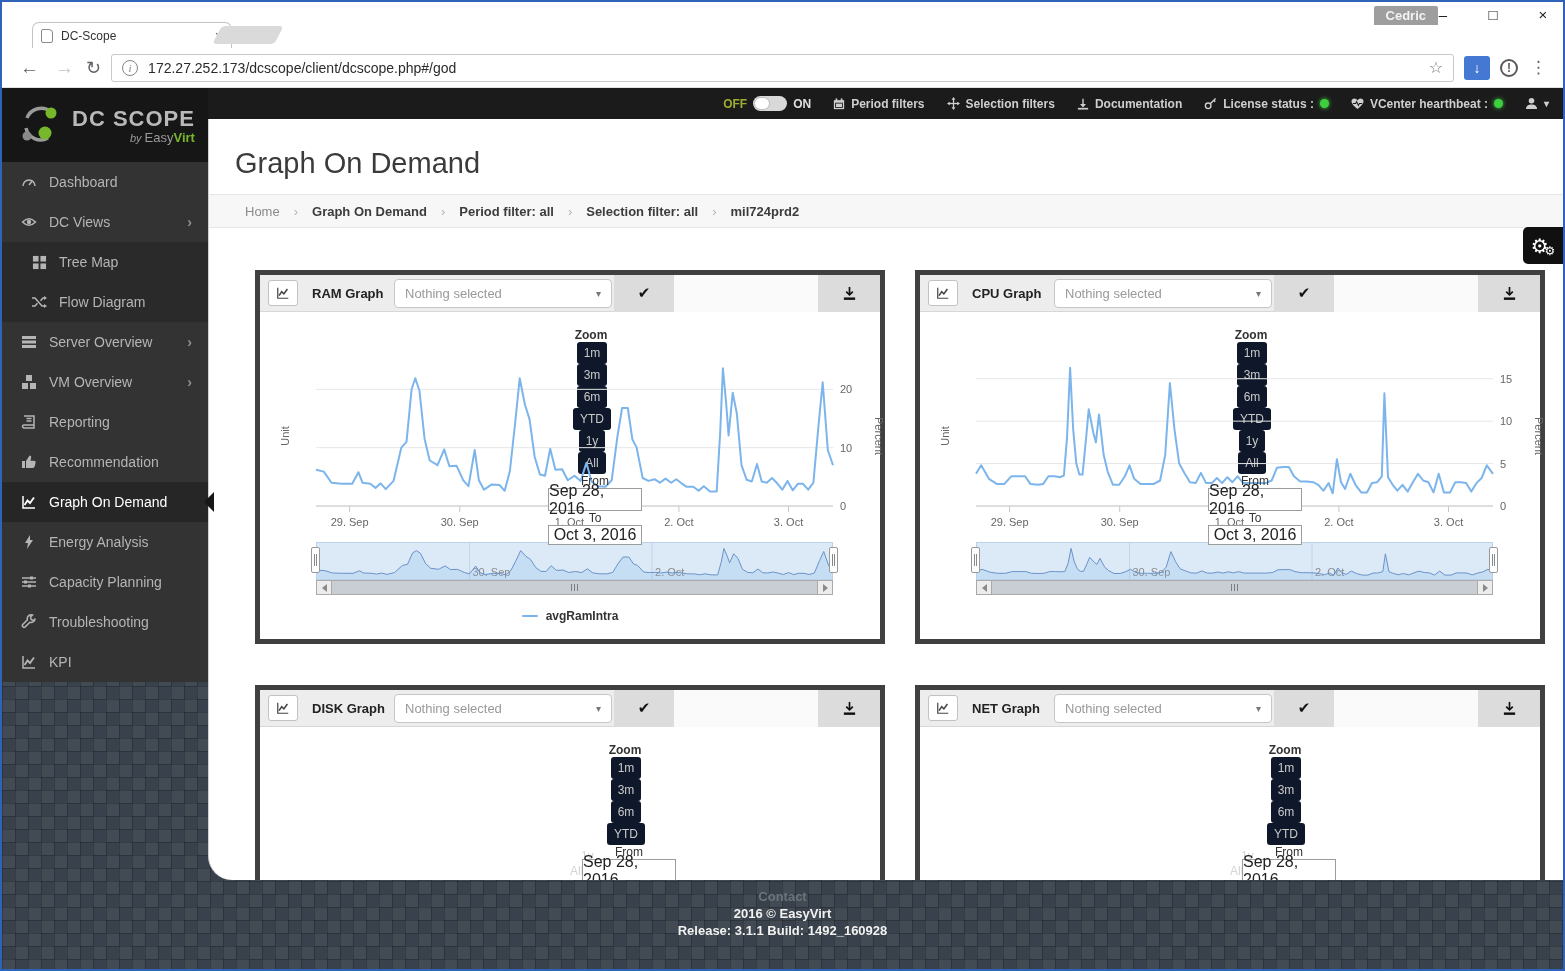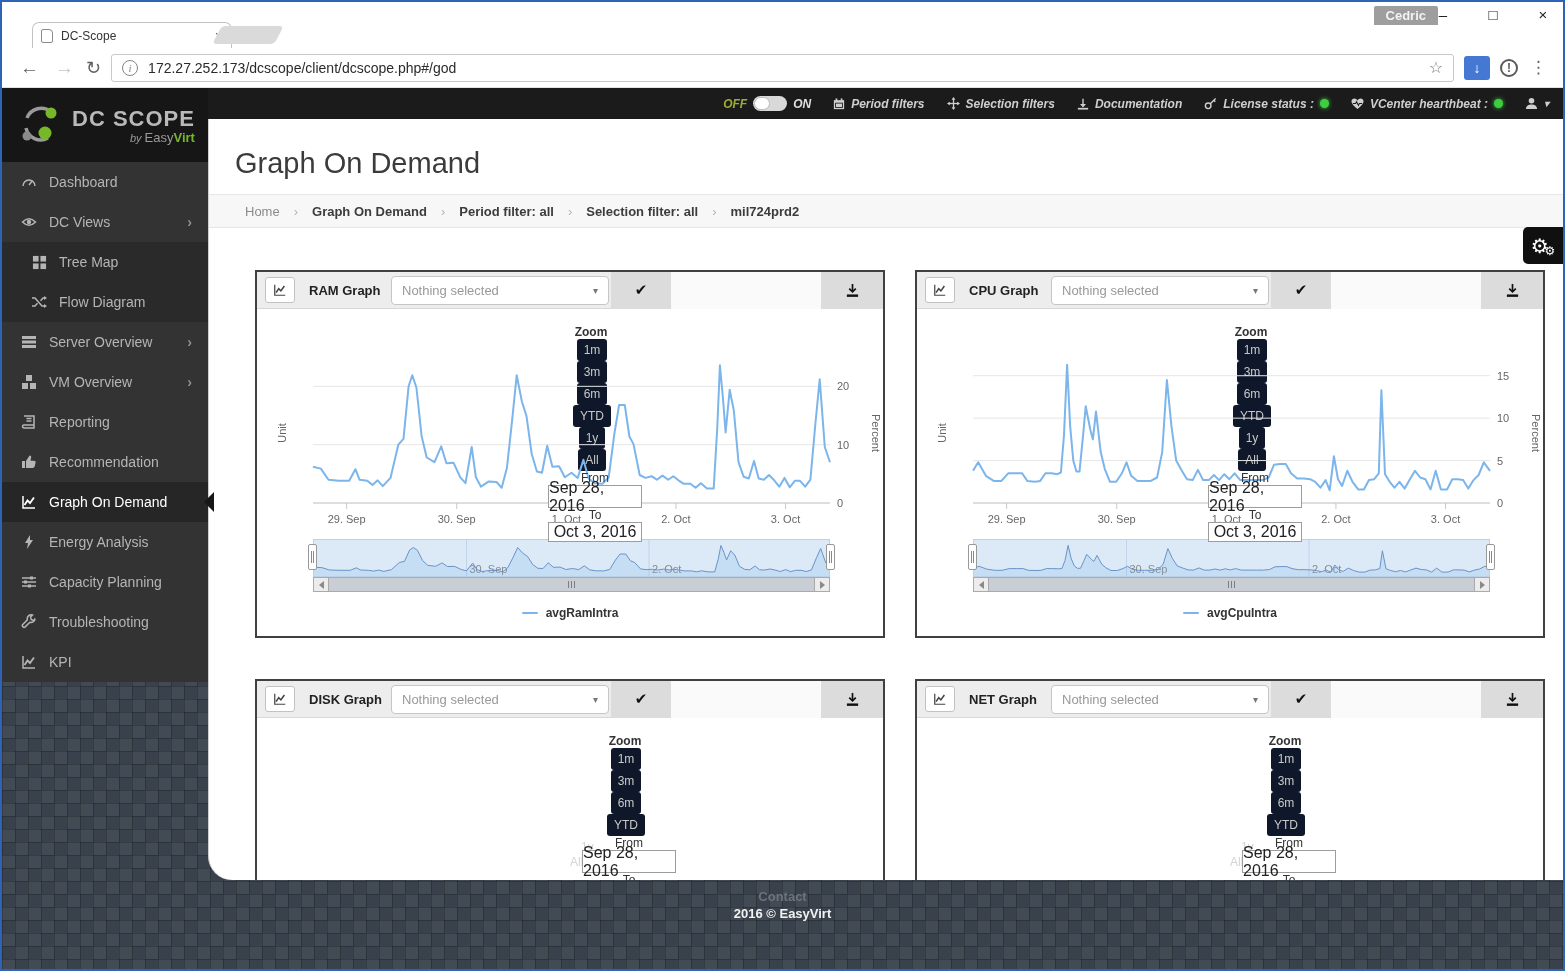--- a/index.html
+++ b/index.html
@@ -40,21 +40,21 @@
   
   .app { position:relative; width:100%; height:885px;
          background-color:#39424c;
          background-image:
            conic-gradient(rgba(255,255,255,0.045) 0 25%, transparent 25% 50%, rgba(255,255,255,0.045) 50% 75%, transparent 75%),
            linear-gradient(rgba(0,0,0,0.22) 1px, transparent 1px),
            linear-gradient(90deg, rgba(0,0,0,0.22) 1px, transparent 1px);
          background-size:26px 26px, 13px 13px, 13px 13px; }
 
   .topnav { position:absolute; top:0; left:0; right:0; height:31px; background:#1b1b1b;
-            display:flex; align-items:center; justify-content:flex-end; padding-right:14px; z-index:2;font-style:italic; }
+            display:flex; align-items:center; justify-content:flex-end; padding-right:14px; z-index:2; }
   .tn-item { display:flex; align-items:center; gap:6px; color:#cfcfcf; font-size:12px; font-weight:bold; margin-left:22px; }
   .tn-item svg { display:block; }
   .toggle-off { color:#9fae33; }
   .toggle-on { color:#e0e0e0; }
   .switch { width:34px; height:15px; background:#d9d9d9; border-radius:8px; position:relative; }
   .switch .knob { position:absolute; left:1px; top:1px; width:16px; height:13px; background:#fff; border:1px solid #bbb; border-radius:7px; }
   .status-dot { width:9px; height:9px; border-radius:50%; background:#3ecf3e; box-shadow:0 0 4px #3ecf3e; }
   .tn-caret { color:#cfcfcf; font-size:10px; }
 
   .brand { position:absolute; top:0; left:0; width:206px; height:74px; background:#161616; z-index:3;
@@ -87,21 +87,21 @@
   .crumb { color:#3c3c3c; font-weight:bold; }
   .crumb.home { color:#8a8a8a; font-weight:normal; }
   .crumb-sep { color:#b5b5b5; margin:0 14px; font-size:13px; }
   .gears-btn { position:absolute; top:108px; right:0; width:40px; height:37px; background:#101010;
                border-radius:5px 0 0 5px; color:#fff; display:flex; align-items:center; justify-content:center; z-index:4;}
   .gears-btn .g1 { font-size:20px; }
   .gears-btn .g2 { font-size:12px; margin-left:-4px; margin-top:10px; }
 
   .panels { position:absolute; top:151px; left:46px; display:grid; grid-template-columns:630px 630px;
             column-gap:30px; row-gap:41px; }
-  .panel { width:630px; border:2px solid #404040; background:#fff; }
+  .panel { width:630px; border:5px solid #404040; background:#fff; }
   .panel.short { height:240px; }
   .phead { height:37px; background:#ededed; border-bottom:1px solid #d7d7d7; display:flex; align-items:center; }
   .chip { width:30px; height:26px; background:#fff; border:1px solid #c2c2c2; border-radius:3px;
           margin:0 14px 0 8px; display:flex; align-items:center; justify-content:center; }
   .chip svg { stroke:#444; fill:none; stroke-width:1.4; }
   .ptitle { font-size:13px; font-weight:bold; color:#222; width:82px; }
   .pselect { width:218px; height:29px; background:#fff; border:1px solid #c6c6c6; border-radius:4px;
              display:flex; align-items:center; padding:0 10px; font-size:13px; color:#999; margin-right:2px;}
   .pselect .val { flex:1; }
   .pselect .caret { color:#777; font-size:10px; }
@@ -605,24 +605,20 @@
                 <div class="sb-track">
                     <i></i>
                     <i></i>
                     <i></i>
                   </div>
                 <div class="sb-btn">
                     <span class="tri-r"></span>
                   </div>
               </div>
             </div>
-            <div class="legend">
-              <span class="lsample"></span>
-              <span>avgCpuIntra</span>
-            </div>
             <div style="height:16px"></div>
           </div>
         </div>
 
         <div class="panel short">
           <div class="phead">
             <span class="chip">
                 <svg width="16" height="14" viewBox="0 0 16 16">
                   <path d="M2 2v12h12"></path>
                   <polyline points="3.5,11 6.5,6.5 9,9 13,3.5" stroke-width="1.8"></polyline>
@@ -708,16 +704,17 @@
 
           </div>
         </div>
 
       </div>
     </div>
 
     <div class="footer">
       <div class="contact">Contact</div>
       <div class="white">2016 © EasyVirt</div>
+      <div class="white">Release: 3.1.1 Build: 1492_160928</div>
     </div>
 
   </div>
 </div>
 
 </body></html>

